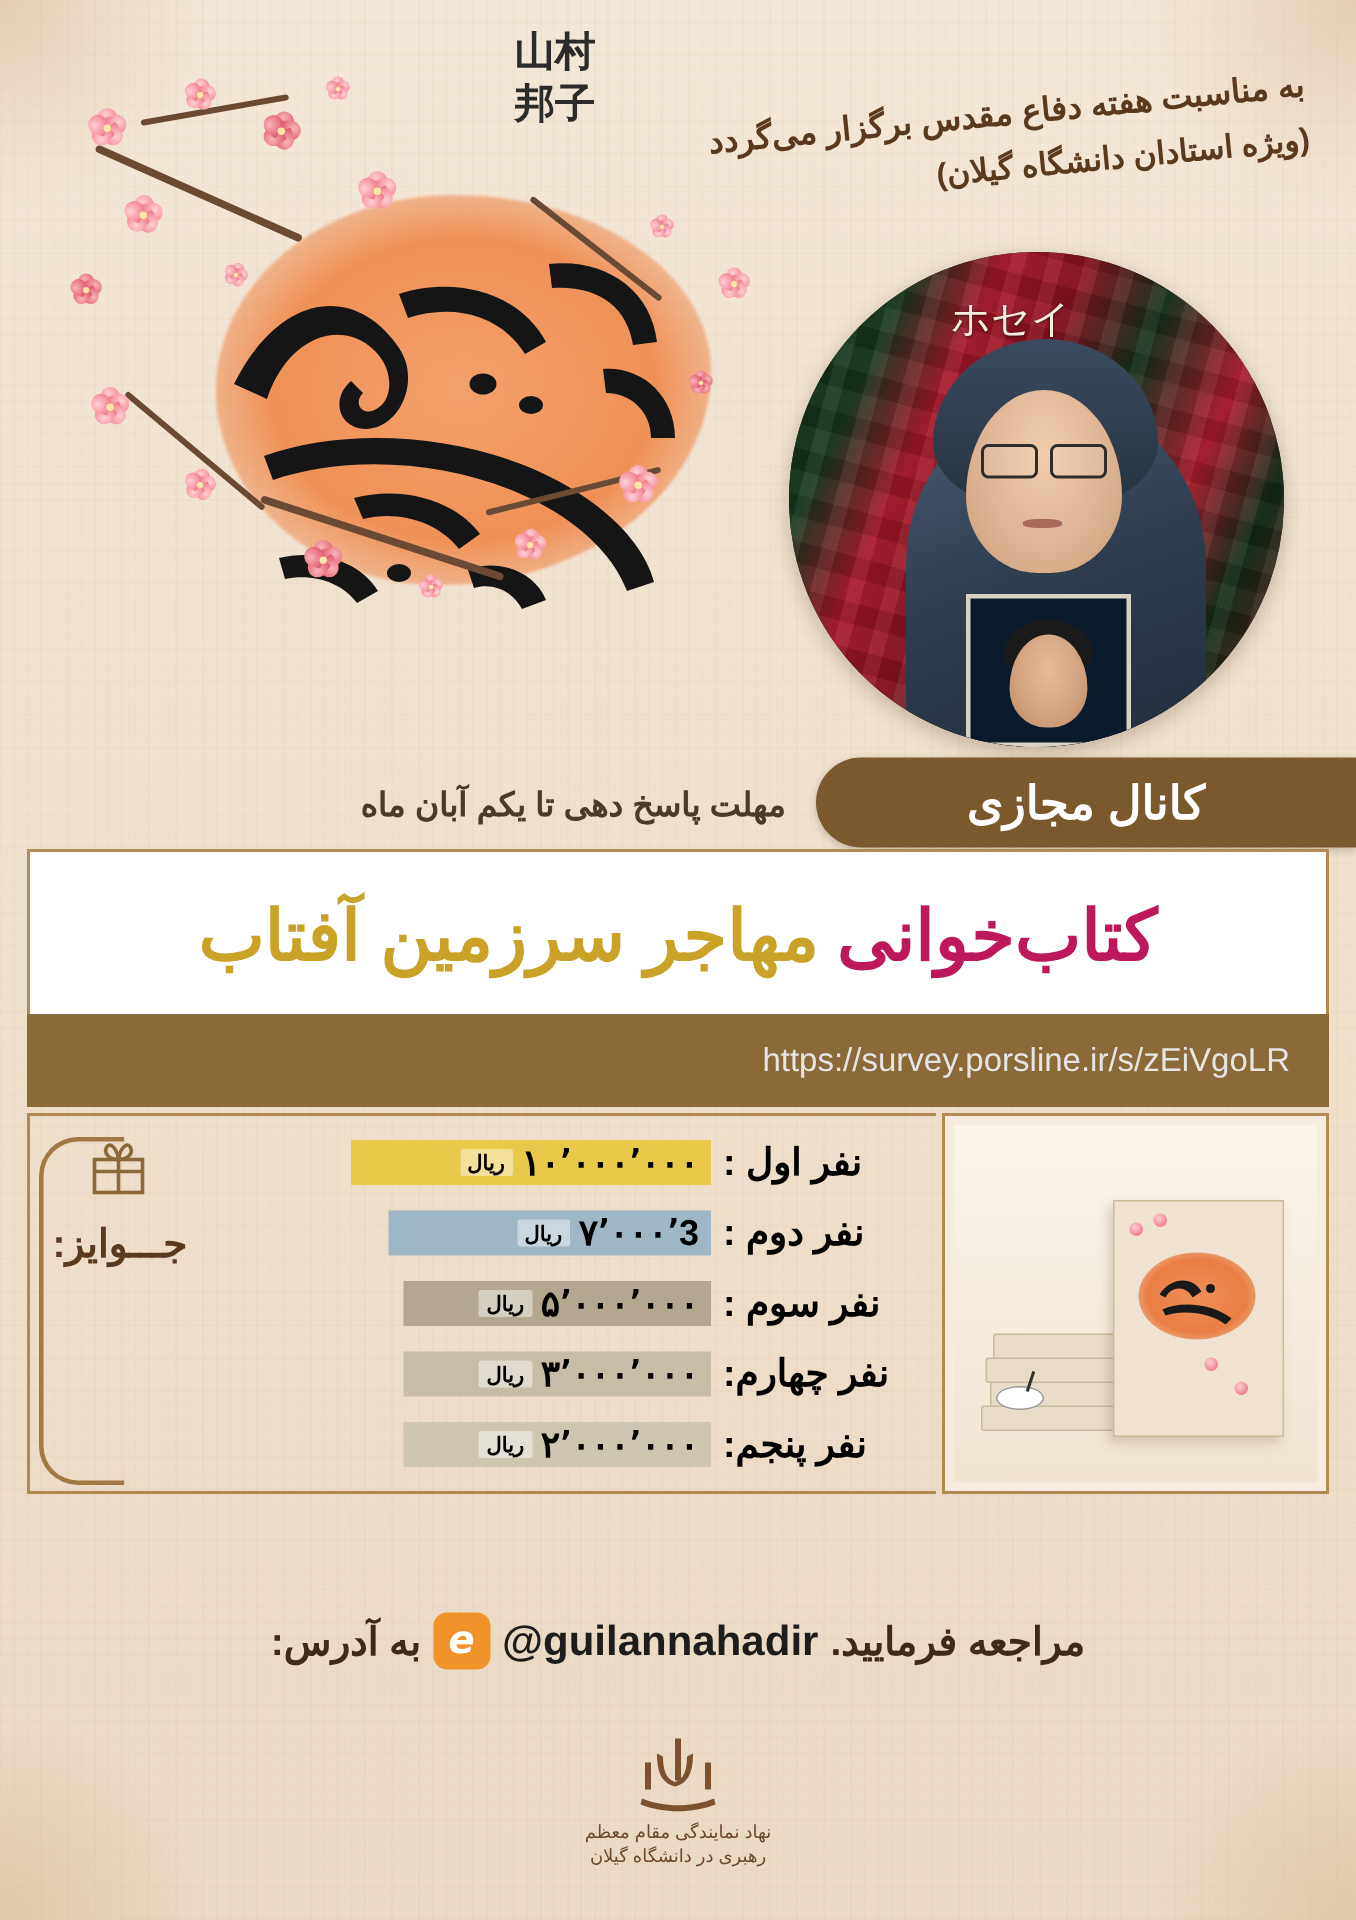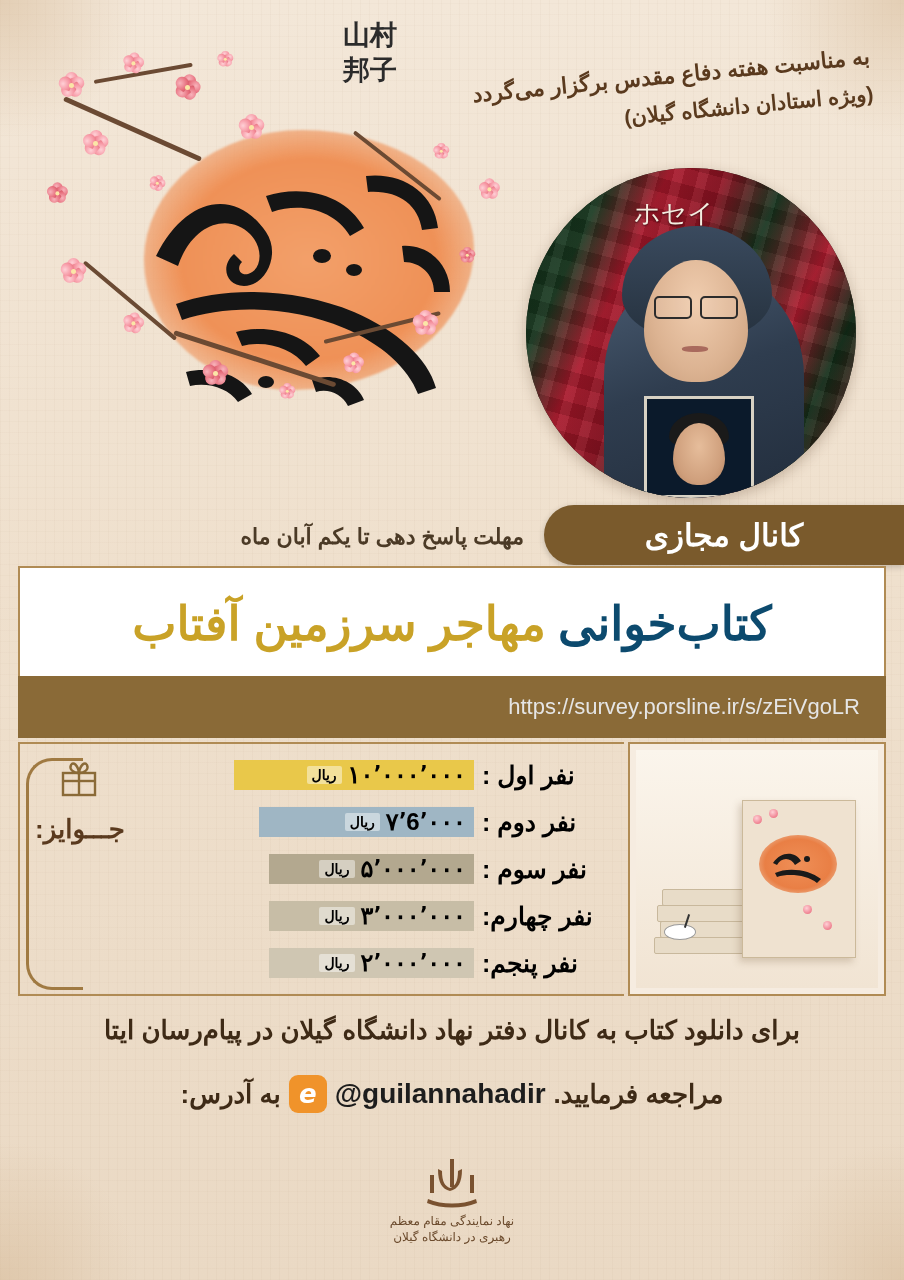--- a/index.html
+++ b/index.html
@@ -266,21 +266,21 @@
     height: 110px;
     background: #ffffff;
     border: 2px solid #b08b54;
     display: flex;
     align-items: center;
     justify-content: center;
     direction: rtl;
     gap: 12px;
   }
   .title-band .t-black {
-    color: #0c4a6e;
+    color: #be185d;
     font-size: 47px;
     font-weight: bold;
   }
   .title-band .t-gold {
     color: #c9a227;
     font-size: 47px;
     font-weight: bold;
   }
 
   
@@ -813,21 +813,21 @@
           <span class="prize-rank">نفر اول :</span>
           <span class="prize-bar" style="background:#e9c84a; width:240px;">
             <span class="prize-amount">۱۰٬۰۰۰٬۰۰۰</span>
             <span class="prize-unit">ریال</span>
           </span>
         </div>
 
         <div class="prize-row">
           <span class="prize-rank">نفر دوم :</span>
           <span class="prize-bar" style="background:#9fb6c4; width:215px;">
-            <span class="prize-amount">۷٬6٬۰۰۰</span>
+            <span class="prize-amount">۷٬۰۰۰٬3</span>
             <span class="prize-unit">ریال</span>
           </span>
         </div>
 
         <div class="prize-row">
           <span class="prize-rank">نفر سوم :</span>
           <span class="prize-bar" style="background:#b3a88f; width:205px;">
             <span class="prize-amount">۵٬۰۰۰٬۰۰۰</span>
             <span class="prize-unit">ریال</span>
           </span>
@@ -862,21 +862,20 @@
               <path d="M23 17 C17 17, 13 13, 15 9 C17 5, 22 9, 23 17 Z"></path>
               <path d="M23 17 C29 17, 33 13, 31 9 C29 5, 24 9, 23 17 Z"></path>
             </g>
           </svg>
         </div>
         <div class="gift-label">جـــوایز:</div>
       </div>
     </div>
   </div>
 
-  <div class="footer-text">برای دانلود کتاب به کانال دفتر نهاد دانشگاه گیلان در پیام‌رسان ایتا</div>
   <div class="addr-line">
     <span>مراجعه فرمایید.</span>
     <span class="handle">@guilannahadir</span>
     <span class="eitaa-icon">e</span>
     <span>به آدرس:</span>
   </div>
   <div class="last-line"></div>
 
   <div class="logos">
     <div class="logo">

